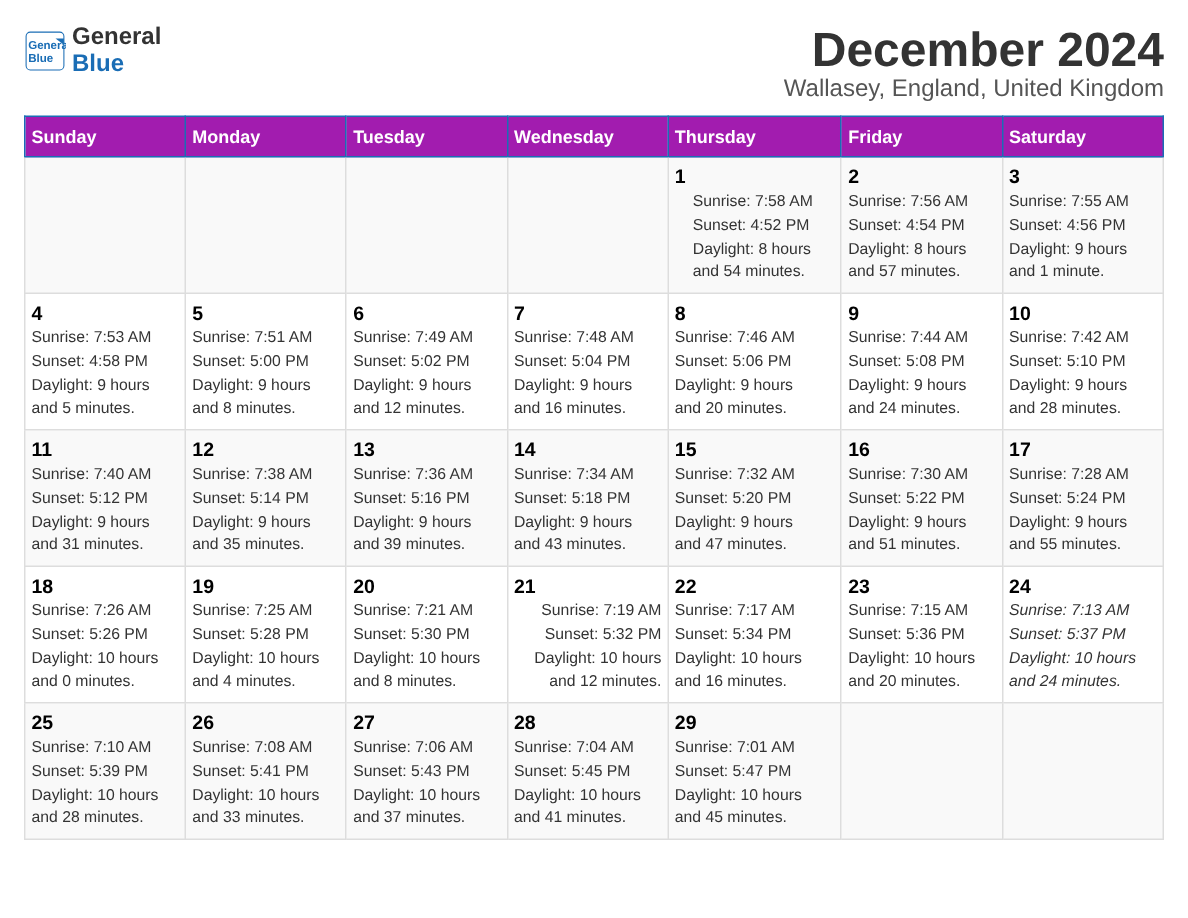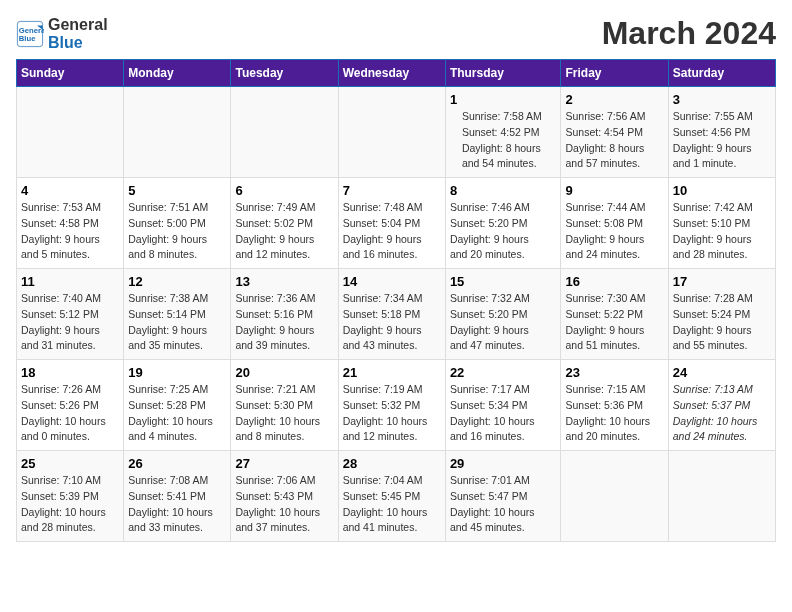--- a/index.html
+++ b/index.html
@@ -38,21 +38,21 @@
       font-size: 16px;
       color: #555;
       font-weight: normal;
     }
     table {
       width: 100%;
       border-collapse: collapse;
       font-size: 11px;
     }
     thead tr {
-      background-color: #4c1d95;
+      background-color: #a21caf;
       color: #fff;
     }
     thead th {
       padding: 6px 4px;
       text-align: left;
       font-weight: bold;
       font-size: 12px;
       border: 1px solid #1a6db5;
     }
     tbody tr {
@@ -95,21 +95,22 @@
       <rect x="2" y="2" width="36" height="36" rx="4" fill="#fff" stroke="#1a6db5" stroke-width="1"></rect>
       <text x="4" y="18" font-size="11" font-weight="bold" fill="#1a6db5">General</text>
       <text x="4" y="30" font-size="11" font-weight="bold" fill="#1a6db5">Blue</text>
       <polygon points="30,8 38,14 38,8" fill="#1a6db5"></polygon>
     </svg>
     <div>
       <div style="font-size:15px;font-weight:bold;color:#1a6db5;line-height:1.1"><span style="color: rgb(51, 51, 51); font-weight: bold; font-size: 16px;">General</span><br><span style="color: rgb(26, 109, 181); font-weight: bold; font-size: 16px;">Blue</span></div>
     </div>
   </div>
   <div class="title-section">
-    <div class="main-title">March 2024</div>
+    <div class="main-title">December 2024</div>
+    <div class="subtitle">Wallasey, England, United Kingdom</div>
   </div>
 </div>
 
 <table>
   <thead>
     <tr>
     <th>Sunday</th>
         <th>Monday</th>
         <th>Tuesday</th>
         <th>Wednesday</th>
@@ -171,21 +172,21 @@
         <td>
           <span class="day-number">7</span>
           <div class="day-info" style="white-space: pre-line;">Sunrise: 7:48 AM
 Sunset: 5:04 PM
 Daylight: 9 hours
 and 16 minutes.</div>
         </td>
         <td>
           <span class="day-number">8</span>
           <div class="day-info" style="white-space: pre-line;">Sunrise: 7:46 AM
-Sunset: 5:20 PM
+Sunset: 5:06 PM
 Daylight: 9 hours
 and 20 minutes.</div>
         </td>
         <td>
           <span class="day-number">9</span>
           <div class="day-info" style="white-space: pre-line;">Sunrise: 7:44 AM
 Sunset: 5:08 PM
 Daylight: 9 hours
 and 24 minutes.</div>
         </td>
@@ -265,21 +266,21 @@
         </td>
         <td>
           <span class="day-number">20</span>
           <div class="day-info" style="white-space: pre-line;">Sunrise: 7:21 AM
 Sunset: 5:30 PM
 Daylight: 10 hours
 and 8 minutes.</div>
         </td>
         <td>
           <span class="day-number">21</span>
-          <div class="day-info" style="white-space: pre-line;">Sunrise: 7:19 AM
+          <div class="day-info" style="white-space: pre-line; text-align: right;">Sunrise: 7:19 AM
 Sunset: 5:32 PM
 Daylight: 10 hours
 and 12 minutes.</div>
         </td>
         <td>
           <span class="day-number">22</span>
           <div class="day-info" style="white-space: pre-line;">Sunrise: 7:17 AM
 Sunset: 5:34 PM
 Daylight: 10 hours
 and 16 minutes.</div>

